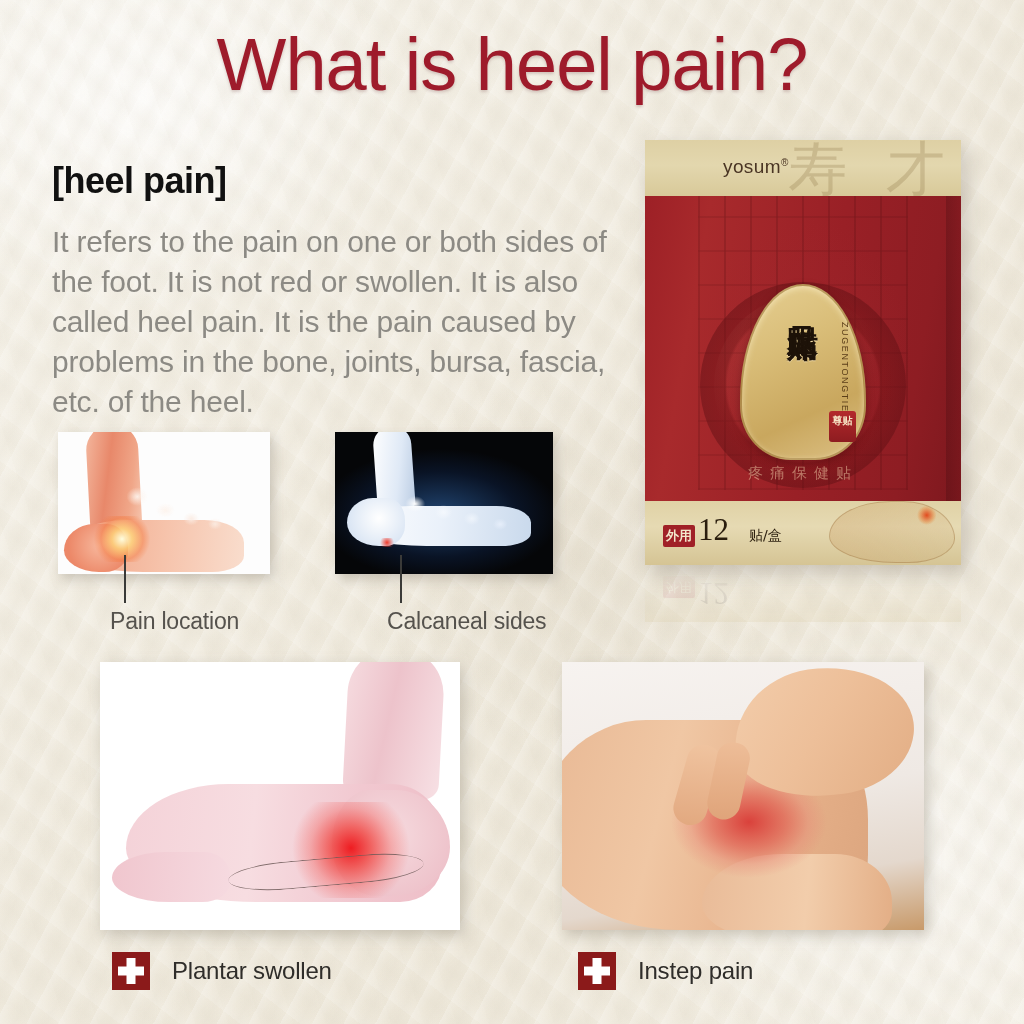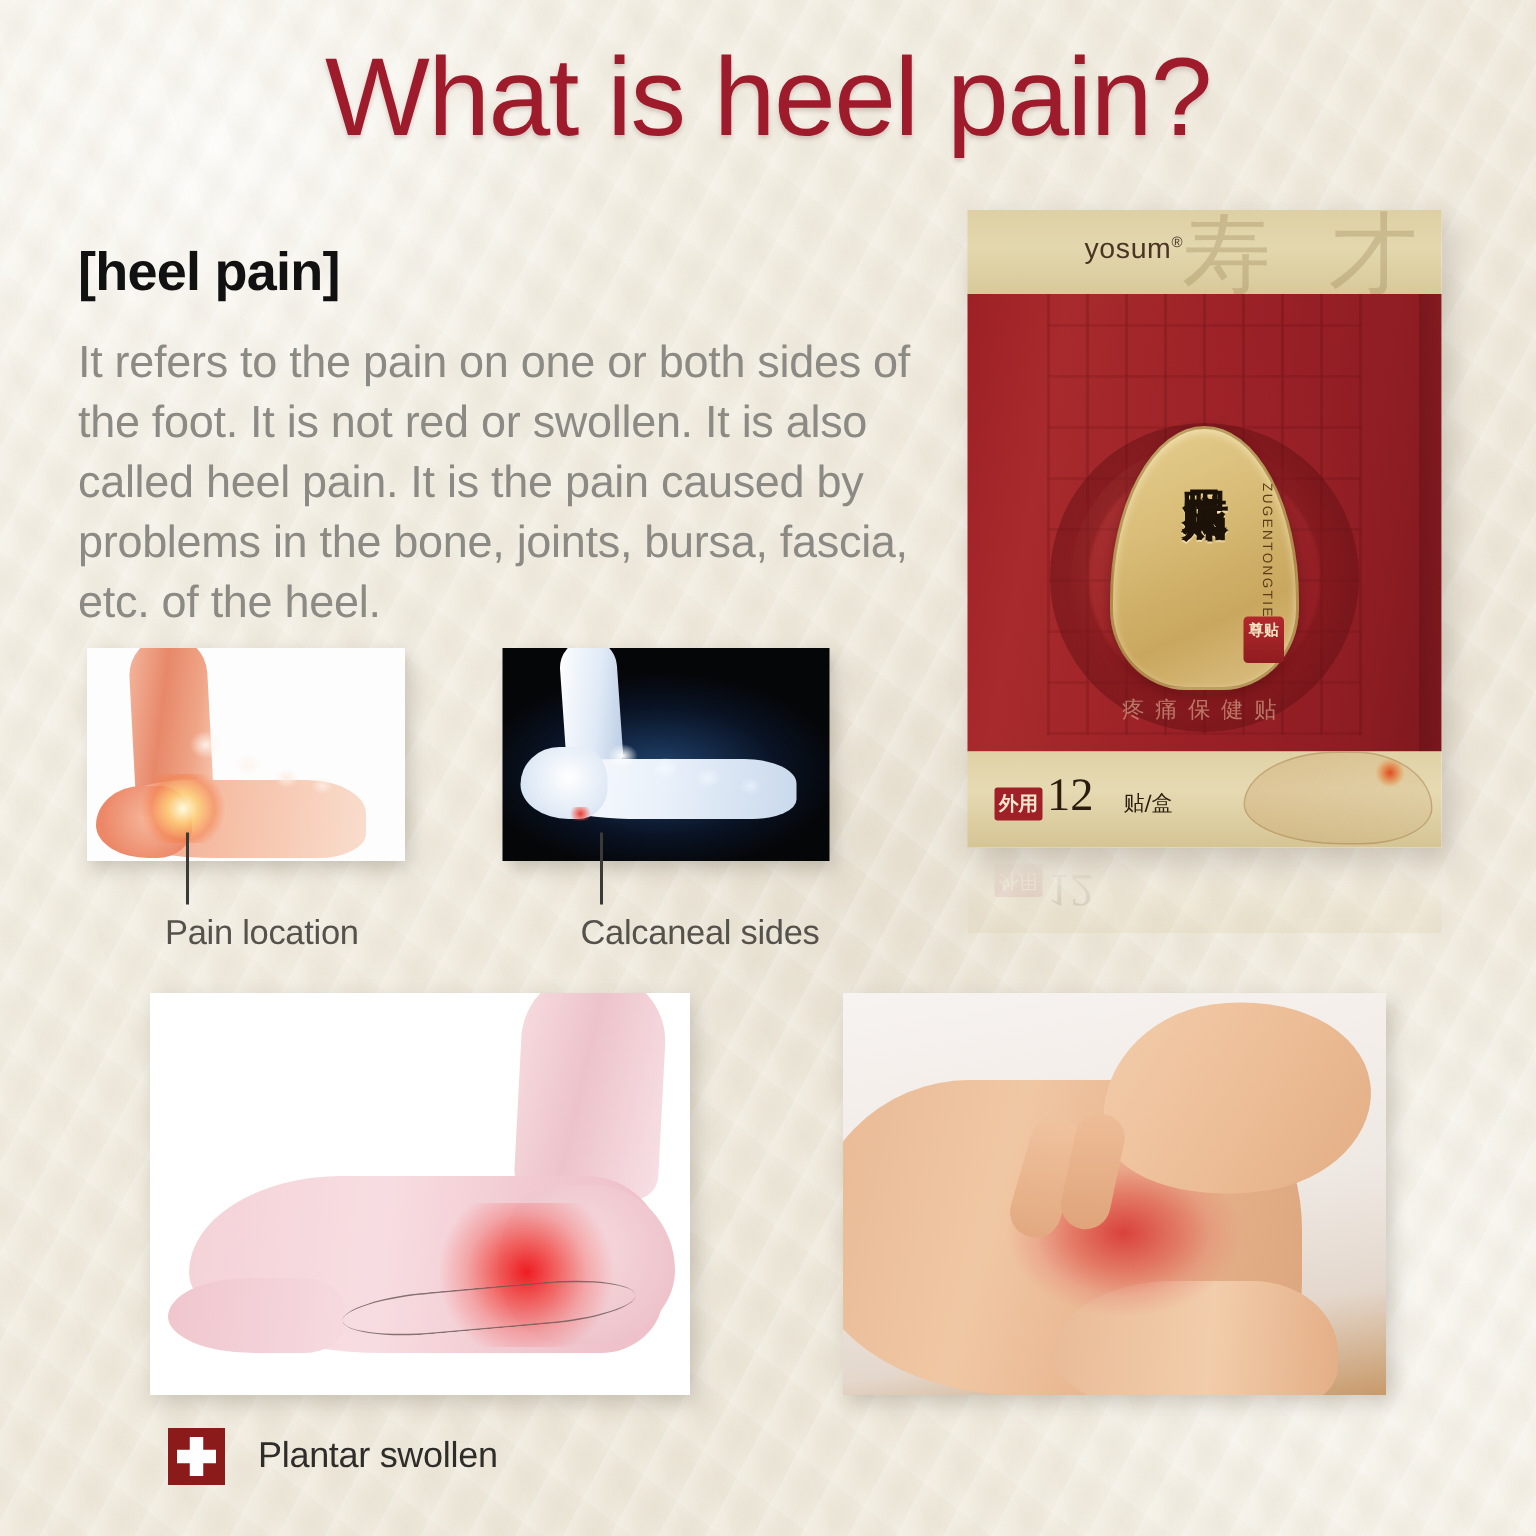--- a/index.html
+++ b/index.html
@@ -397,13 +397,17 @@
     <div class="in-hand"></div>
     <div class="in-f1"></div>
     <div class="in-f2"></div>
   </div>
 
   <div id="legend-plantar" class="legend">
     <div class="cross"></div>
     <div class="legend-label">Plantar swollen</div>
   </div>
 
+  <div id="legend-instep" class="legend">
+    <div class="cross"></div>
+    <div class="legend-label">Instep pain</div>
+  </div>
 </div>
 
 </body></html>

